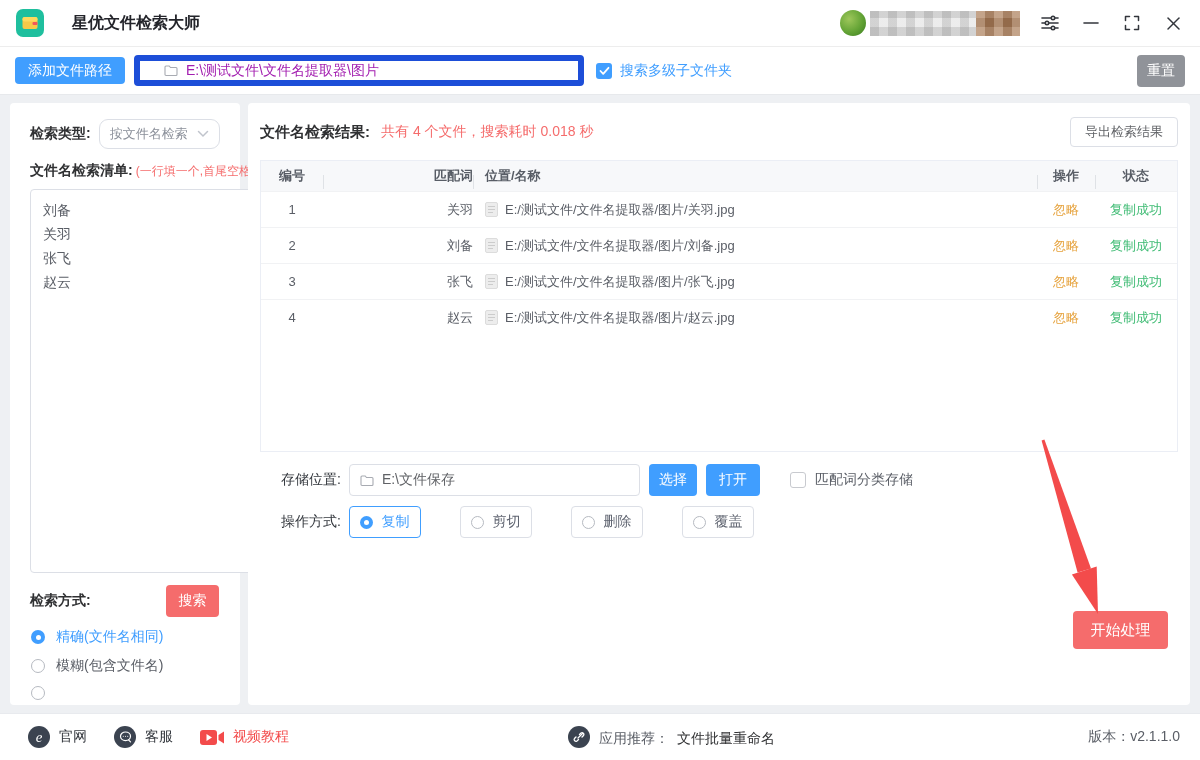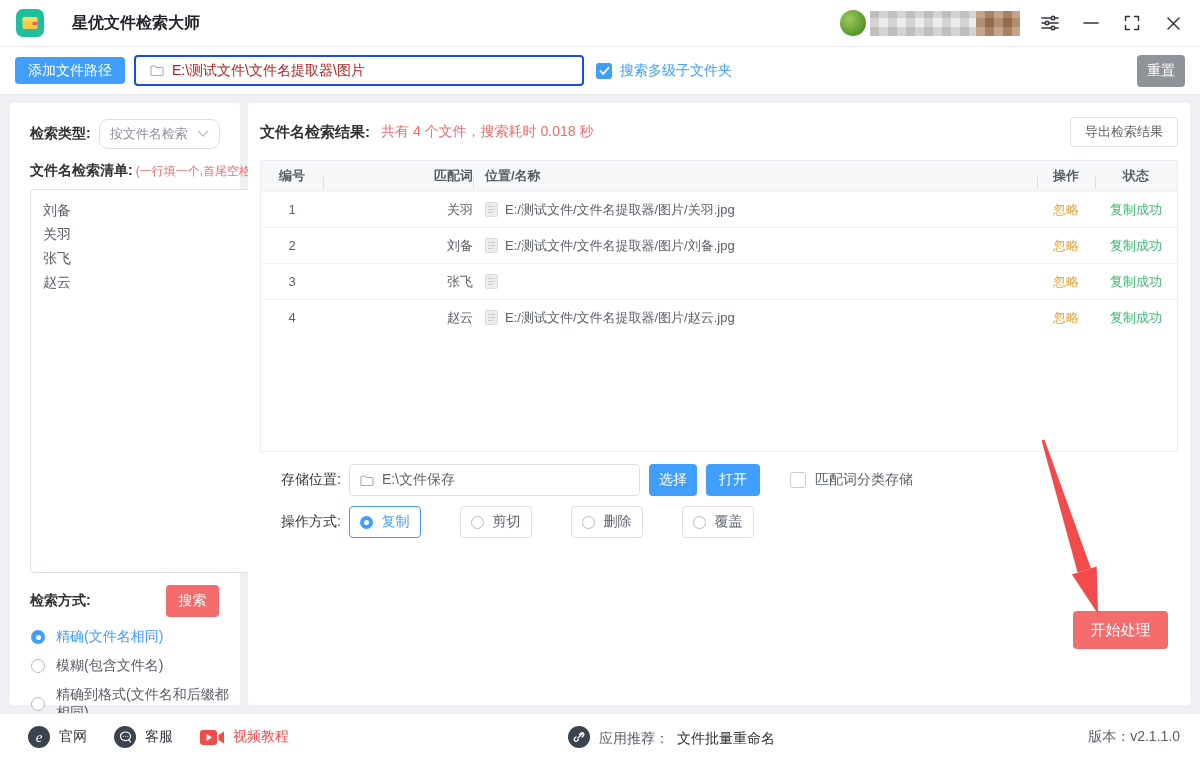--- a/index.html
+++ b/index.html
@@ -30,23 +30,23 @@
   .winbtn svg { display:block; }
 
   
   .toolbar { height:48px; background:#fff; display:flex; align-items:center;
     padding:0 15px; border-bottom:1px solid #e7e9ec; }
   .btn { border:none; border-radius:4px; font-size:14px; cursor:pointer;
     display:inline-flex; align-items:center; justify-content:center;
     font-family:inherit; }
   .btn-blue { background:#409eff; color:#fff; }
   .add-path { height:27px; padding:10px 13px; }
-  .path-box { width:450px; height:31px; border:2px solid #1d4ed8; border-radius:4px;
-    margin-left:9px; display:flex; align-items:center; padding:0 14px; gap:8px;
-    background:#fff; color:#b91c1c; font-size:14px; }
+  .path-box { width:450px; height:31px; border:6px solid #1d4ed8; border-radius:4px;
+    margin-left:9px; display:flex; align-items:center; padding:0 24px; gap:8px;
+    background:#fff; color:#a21caf; font-size:14px; }
   .chk { width:16px; height:16px; border-radius:3px; flex:none; cursor:pointer;
     display:flex; align-items:center; justify-content:center; }
   .chk.on { background:#409eff; }
   .chk.off { background:#fff; border:1px solid #c8cacf; }
   .sub-label { color:#409eff; font-size:14px; margin-left:8px; cursor:pointer; }
   .toolbar .chk-wrap { display:flex; align-items:center; margin-left:12px; }
   .reset { margin-left:auto; background:#909399; color:#fff; height:32px; width:48px; }
 
   
   .main { display:flex; height:618px; padding:8px 10px; gap:8px; }
@@ -235,21 +235,20 @@
       <div class="radio-line sel">
         <span class="radio on"></span>
         <span class="radio-text">精确(文件名相同)</span>
       </div>
       <div class="radio-line">
         <span class="radio off"></span>
         <span class="radio-text">模糊(包含文件名)</span>
       </div>
       <div class="radio-line">
         <span class="radio off"></span>
-        <span class="radio-text">精确到格式(文件名和后缀都相同)</span>
       </div>
     </div>
 
     <div class="card results">
       <div class="r-head">
         <span class="r-title">文件名检索结果:</span>
         <span class="r-summary">共有 4 个文件，搜索耗时 0.018 秒</span>
         <button class="btn export">导出检索结果</button>
       </div>
 
@@ -297,20 +296,21 @@
         <div class="trow">
           <div class="c-no">3</div>
           <div class="c-word">张飞</div>
           <div class="c-path">
             <svg width="13" height="15" viewBox="0 0 13 15">
                 <rect x="0.5" y="0.5" width="12" height="14" rx="1.5" fill="#ededed" stroke="#dcdcdc"></rect>
                 <line x1="3" y1="4.5" x2="10" y2="4.5" stroke="#cccccc"></line>
                 <line x1="3" y1="7.5" x2="10" y2="7.5" stroke="#cccccc"></line>
                 <line x1="3" y1="10.5" x2="8" y2="10.5" stroke="#cccccc"></line>
               </svg>
+            <span>E:/测试文件/文件名提取器/图片/张飞.jpg</span>
           </div>
           <div class="c-action"><a class="ignore">忽略</a></div>
           <div class="c-status status-ok">复制成功</div>
         </div>
 
         <div class="trow">
           <div class="c-no">4</div>
           <div class="c-word">赵云</div>
           <div class="c-path">
             <svg width="13" height="15" viewBox="0 0 13 15">

